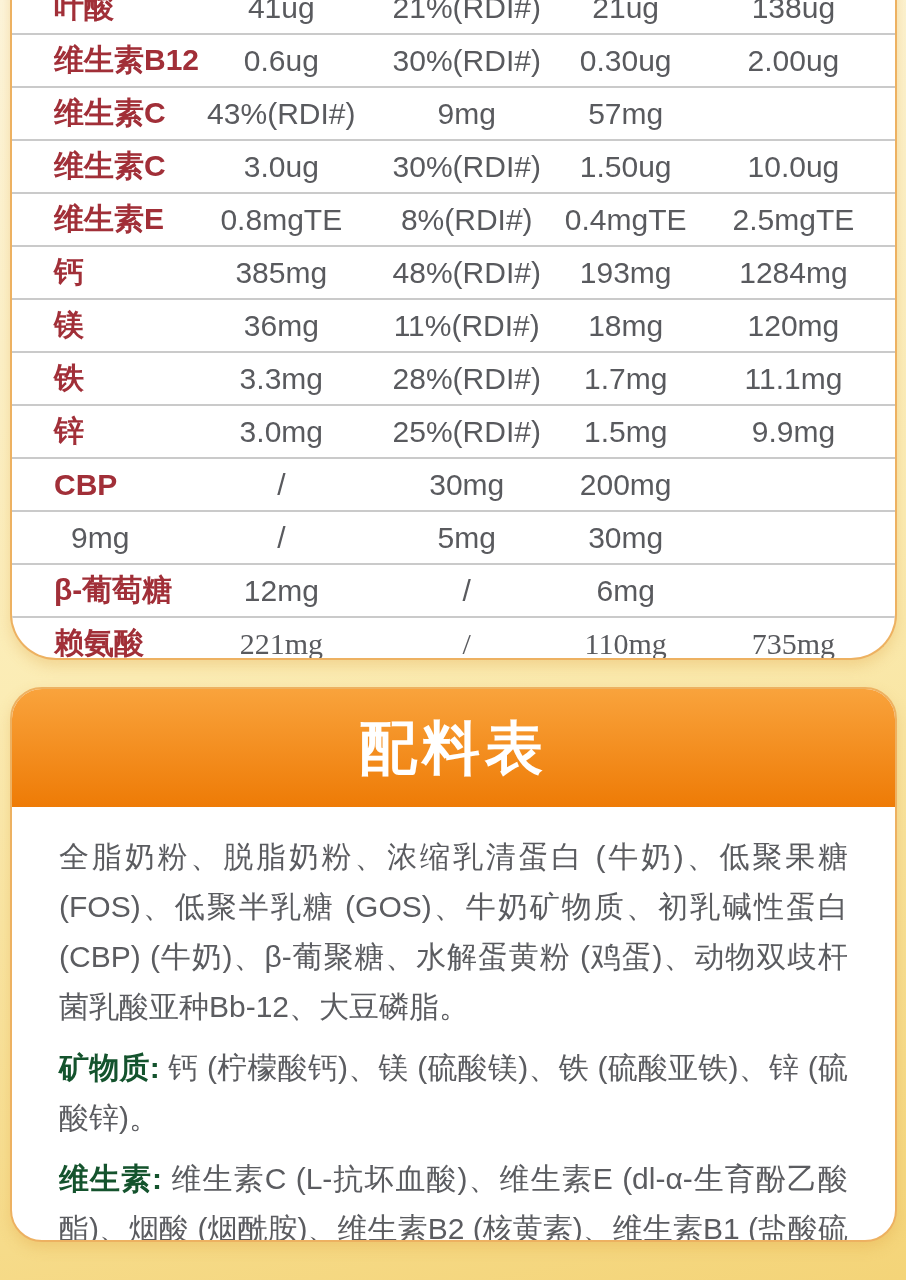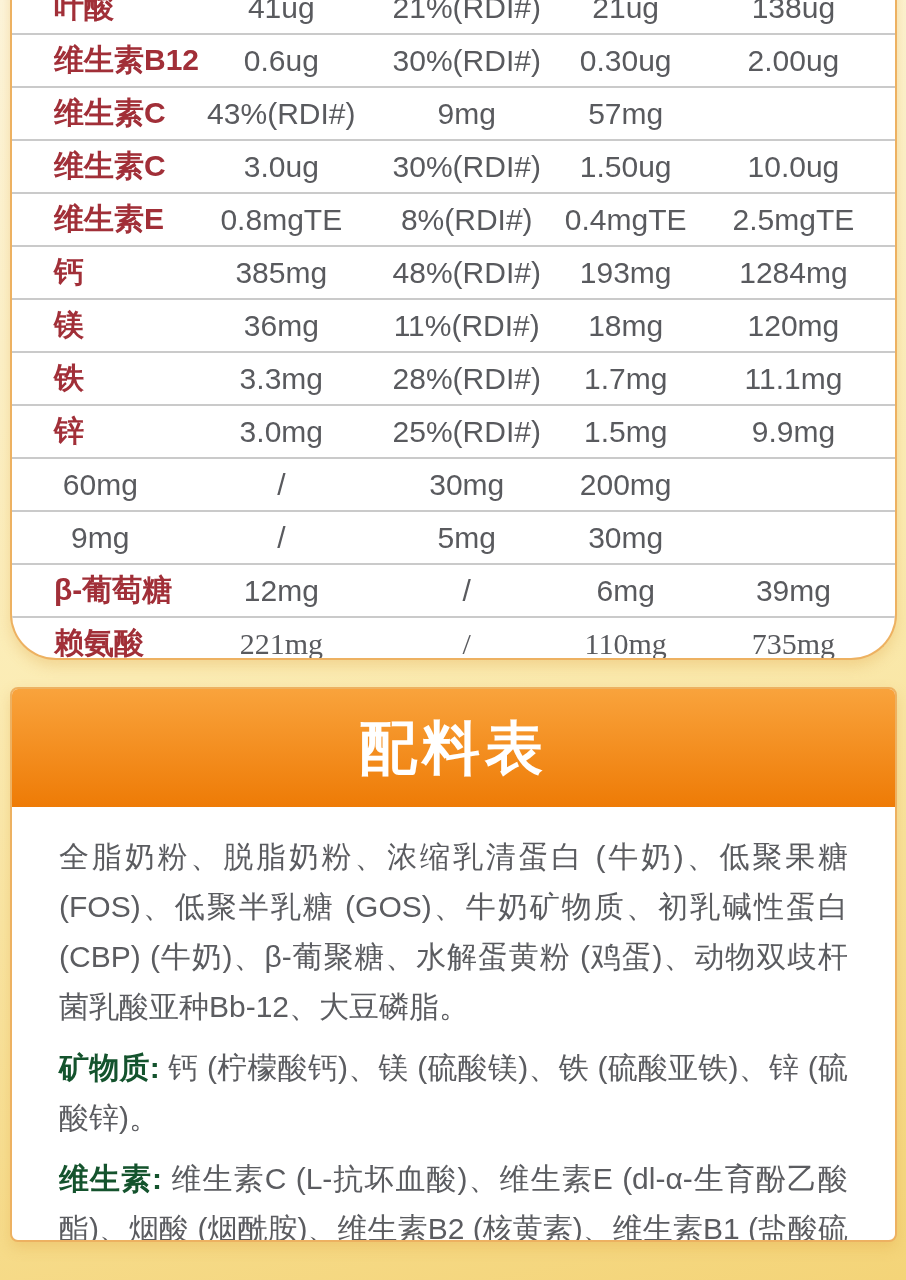--- a/index.html
+++ b/index.html
@@ -50,21 +50,21 @@
 
   
   .ingr-card {
     position: absolute;
     left: 10px;
     right: 9px;
     top: 687px;
     height: 551px;
     background: #ffffff;
     border: 2px solid #edb161;
-    border-radius: 8px;
+    border-radius: 32px;
     box-shadow: 0 6px 14px rgba(223, 158, 62, 0.30);
     overflow: hidden;
   }
   .ingr-header {
     height: 118px;
     background: linear-gradient(180deg, #f9a33c 0%, #ee7b06 100%);
     display: flex;
     align-items: center;
     justify-content: center;
   }
@@ -159,39 +159,38 @@
 
       <div class="n-row">
         <div class="n-name">锌</div>
         <div class="n-val">3.0mg</div>
         <div class="n-val">25%(RDI#)</div>
         <div class="n-val">1.5mg</div>
         <div class="n-val">9.9mg</div>
       </div>
 
       <div class="n-row">
-        <div class="n-val">60mg</div>
+        <div class="n-name">CBP</div>
         <div class="n-val">/</div>
         <div class="n-val">30mg</div>
         <div class="n-val">200mg</div>
       </div>
 
       <div class="n-row">
         <div class="n-val">9mg</div>
         <div class="n-val">/</div>
         <div class="n-val">5mg</div>
         <div class="n-val">30mg</div>
       </div>
 
       <div class="n-row">
         <div class="n-name">β-葡萄糖</div>
         <div class="n-val">12mg</div>
         <div class="n-val">/</div>
         <div class="n-val">6mg</div>
-        <div class="n-val">39mg</div>
       </div>
 
       <div class="n-row">
         <div class="n-name">赖氨酸</div>
         <div class="n-val">221mg</div>
         <div class="n-val">/</div>
         <div class="n-val">110mg</div>
         <div class="n-val">735mg</div>
       </div>
     </div>

